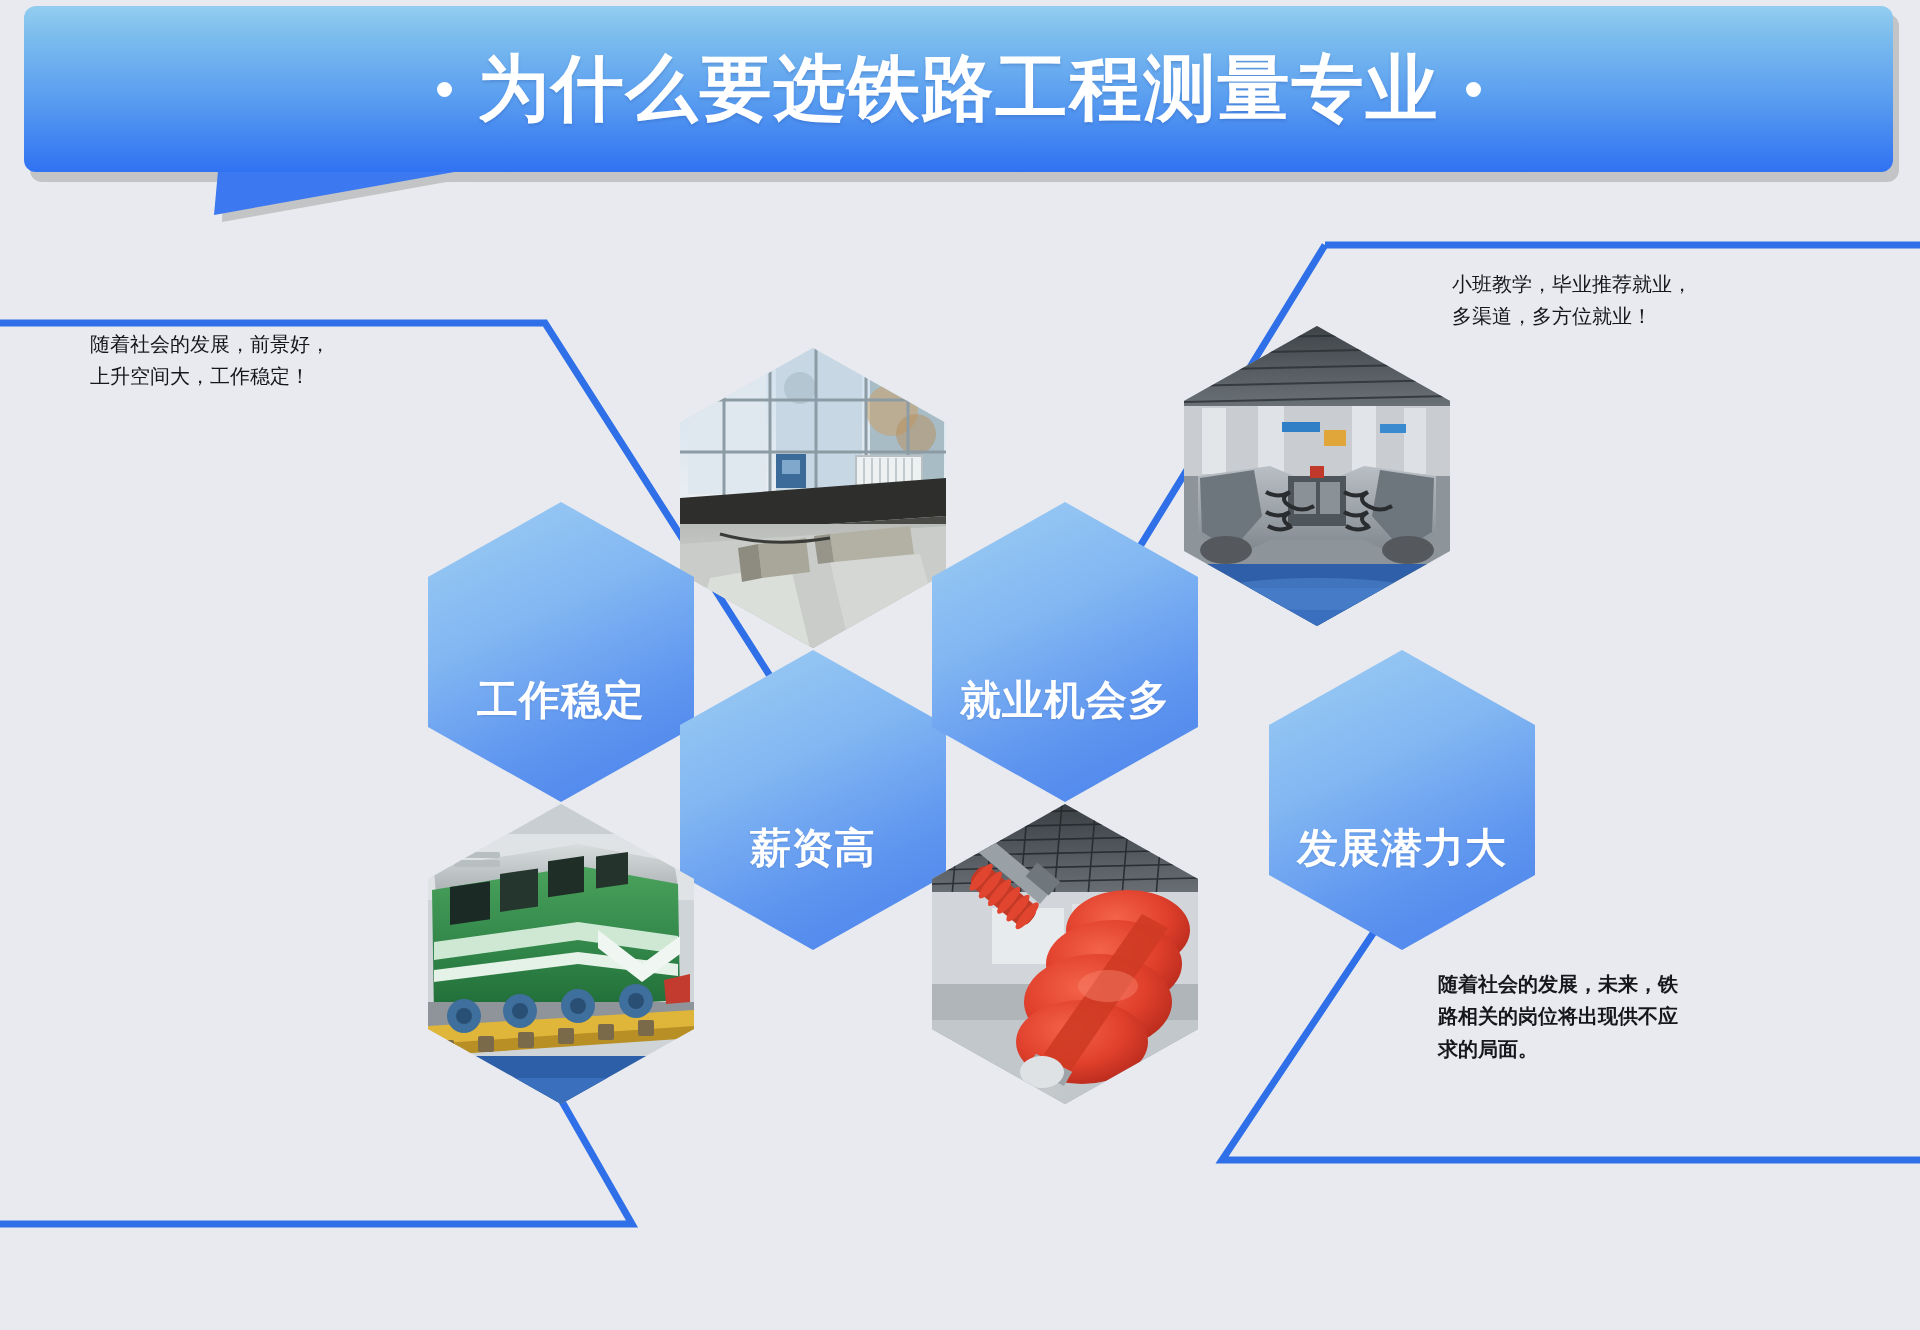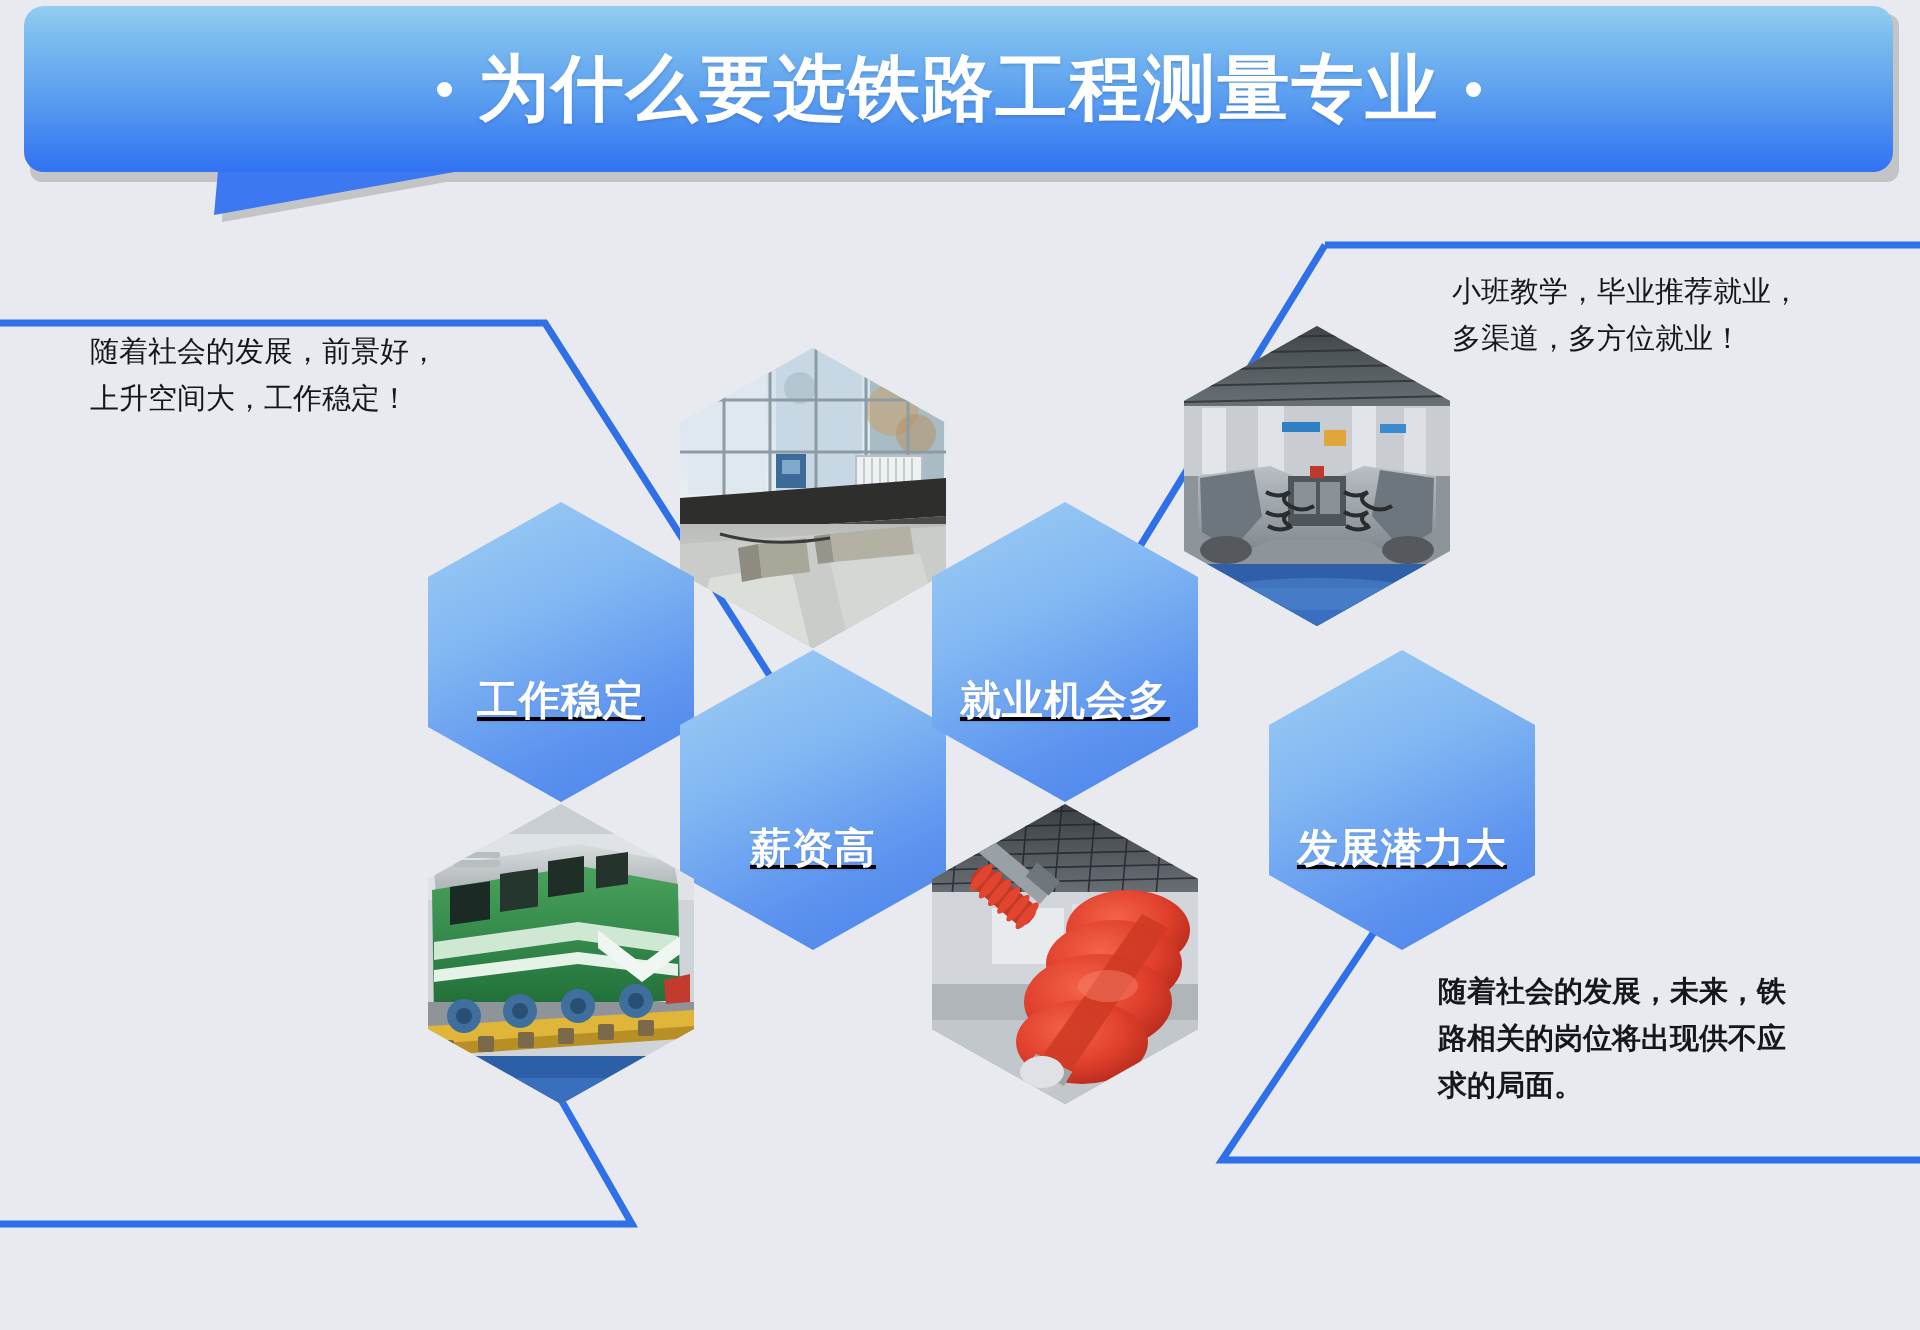--- a/index.html
+++ b/index.html
@@ -36,21 +36,21 @@
     height: 168px;
     background: #c3c4c6;
     border-radius: 12px;
   }
   #banner {
     position: absolute;
     left: 0px;
     top: 0px;
     width: 1869px;
     height: 166px;
-    border-radius: 20px;
+    border-radius: 12px;
     background: linear-gradient(to bottom, #93cdf0 0%, #7cbdee 18%, #5a9ef0 55%, #3072f2 100%);
     display: flex;
     align-items: center;
     justify-content: center;
     overflow: hidden;
   }
   #banner-title {
     color: #ffffff;
     font-size: 72px;
     font-weight: bold;
@@ -91,21 +91,21 @@
     top: 0;
     width: 1920px;
     height: 1330px;
     pointer-events: none;
   }
 
   
   .callout {
     position: absolute;
     color: #15171a;
-    font-size: 29px;
+    font-size: 20px;
     line-height: 1.62;
     font-family: "Liberation Sans", "DejaVu Sans", sans-serif;
     white-space: pre-line;
   }
   #callout-tl { left: 90px;  top: 328px;  width: 430px; }
   #callout-tr { left: 1452px; top: 268px; width: 430px; }
   #callout-bl { left: 68px;  top: 1055px; width: 430px; }
   #callout-br { left: 1438px; top: 968px;  width: 430px; font-weight: bold; }
 
   
@@ -116,21 +116,20 @@
     width: 1920px;
     height: 1330px;
   }
   .hex {
     position: absolute;
     width: 266px;
     height: 300px;
     -webkit-clip-path: polygon(50% 0%, 100% 25%, 100% 75%, 50% 100%, 0% 75%, 0% 25%);
     clip-path: polygon(50% 0%, 100% 25%, 100% 75%, 50% 100%, 0% 75%, 0% 25%);
     overflow: hidden;
-    text-decoration: underline;
   }
   .hex-label {
     position: absolute;
     width: 266px;
     height: 300px;
     -webkit-clip-path: polygon(50% 0%, 100% 25%, 100% 75%, 50% 100%, 0% 75%, 0% 25%);
     clip-path: polygon(50% 0%, 100% 25%, 100% 75%, 50% 100%, 0% 75%, 0% 25%);
     background: linear-gradient(155deg, #9ecdf3 0%, #82b7f2 38%, #5d94ef 72%, #4a82ec 100%);
     display: flex;
     align-items: flex-end;

